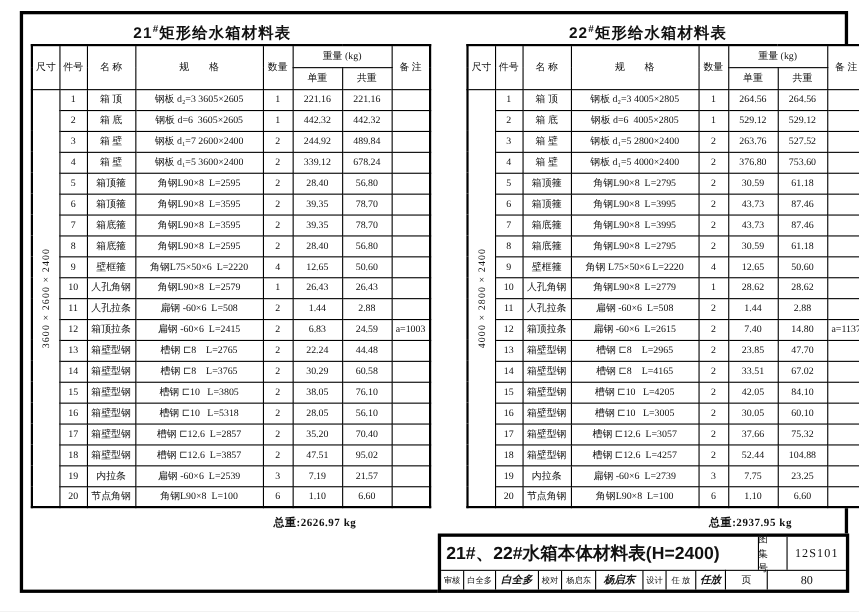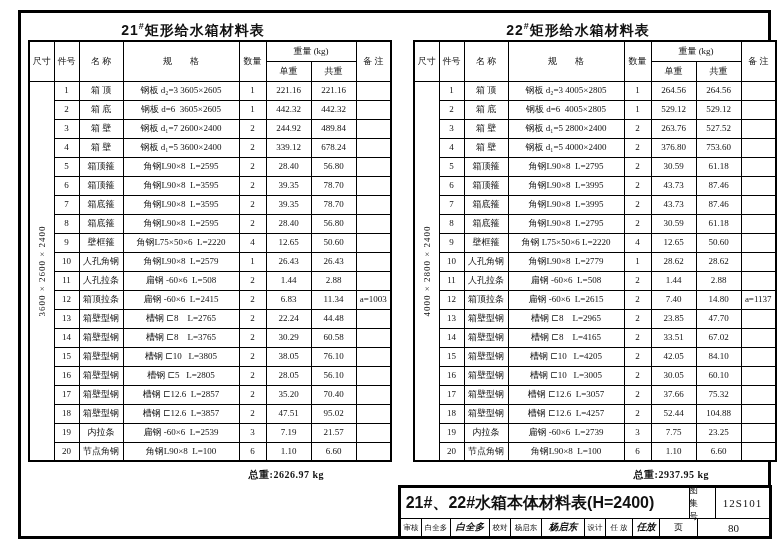--- a/index.html
+++ b/index.html
@@ -8,21 +8,21 @@
     font-family:"Liberation Serif","DejaVu Serif","DejaVu Sans",serif;
     color:#111;overflow:hidden;
   }
   .outer-border{
     position:absolute;left:18px;top:10px;width:753px;height:529px;
     border:3px solid #000;box-sizing:border-box;
   }
   
   .tblock{position:absolute;top:15px;width:330px;}
   .tblock.left{left:28px;}
-  .tblock.right{left:397px;padding-left:16px;}
+  .tblock.right{left:408px;padding-left:16px;}
   .tbl-title{
     text-align:center;font-family:"Liberation Sans","DejaVu Sans",sans-serif;
     font-weight:bold;font-size:14px;height:25px;line-height:22px;letter-spacing:1px;
   }
   .tbl-title sup{font-size:9px;}
   table.mat{
     width:362px;border-collapse:collapse;table-layout:fixed;
     border:2px solid #000;background:#fff;
   }
   table.mat th,table.mat td{
@@ -209,21 +209,21 @@
             <td class="c-num">1.44</td>
             <td class="c-num">2.88</td>
             <td class="c-remark"></td>
           </tr>
           <tr>
             <td class="c-no">12</td>
             <td class="c-name">箱顶拉条</td>
             <td class="c-spec">扁钢 -60×6  L=2415</td>
             <td class="c-qty">2</td>
             <td class="c-num">6.83</td>
-            <td class="c-num">11.34</td>
+            <td class="c-num">24.59</td>
             <td class="c-remark">a=1003</td>
           </tr>
           <tr>
             <td class="c-no">13</td>
             <td class="c-name">箱壁型钢</td>
             <td class="c-spec">槽钢 ⊏8    L=2765</td>
             <td class="c-qty">2</td>
             <td class="c-num">22.24</td>
             <td class="c-num">44.48</td>
             <td class="c-remark"></td>
@@ -242,21 +242,21 @@
             <td class="c-name">箱壁型钢</td>
             <td class="c-spec">槽钢 ⊏10   L=3805</td>
             <td class="c-qty">2</td>
             <td class="c-num">38.05</td>
             <td class="c-num">76.10</td>
             <td class="c-remark"></td>
           </tr>
           <tr>
             <td class="c-no">16</td>
             <td class="c-name">箱壁型钢</td>
-            <td class="c-spec">槽钢 ⊏5   L=2805</td>
+            <td class="c-spec">槽钢 ⊏10   L=5318</td>
             <td class="c-qty">2</td>
             <td class="c-num">28.05</td>
             <td class="c-num">56.10</td>
             <td class="c-remark"></td>
           </tr>
           <tr>
             <td class="c-no">17</td>
             <td class="c-name">箱壁型钢</td>
             <td class="c-spec">槽钢 ⊏12.6  L=2857</td>
             <td class="c-qty">2</td>

